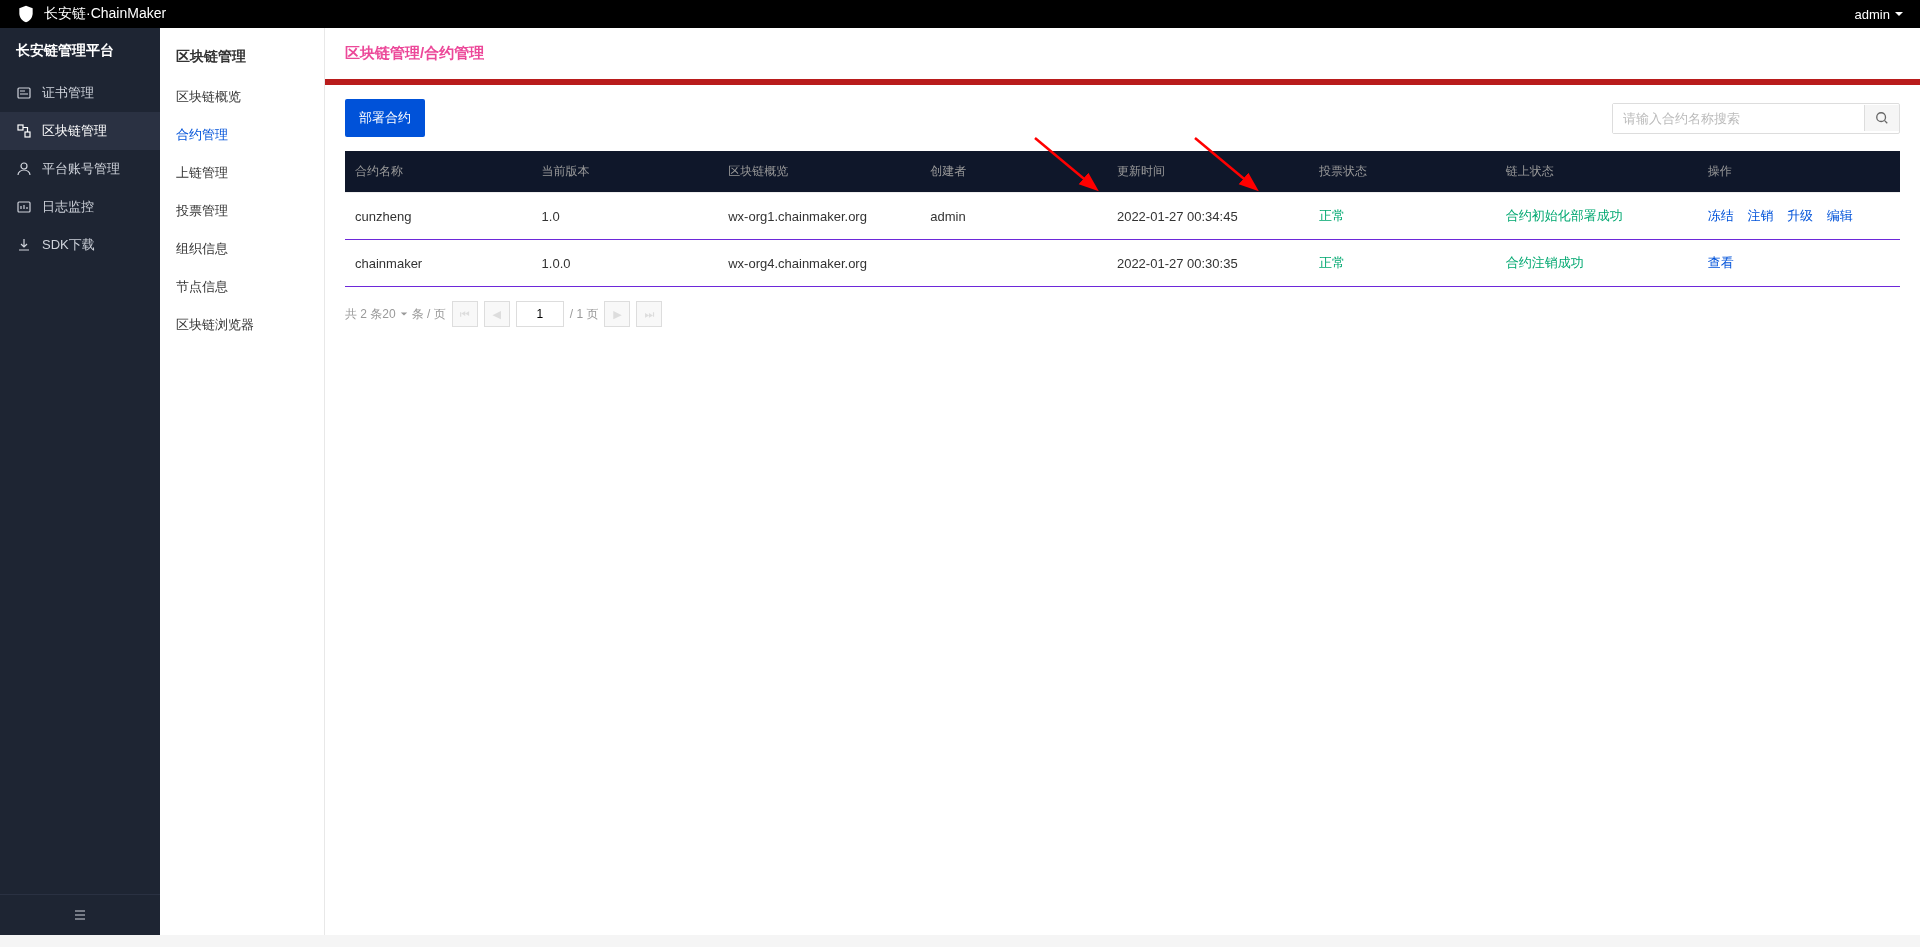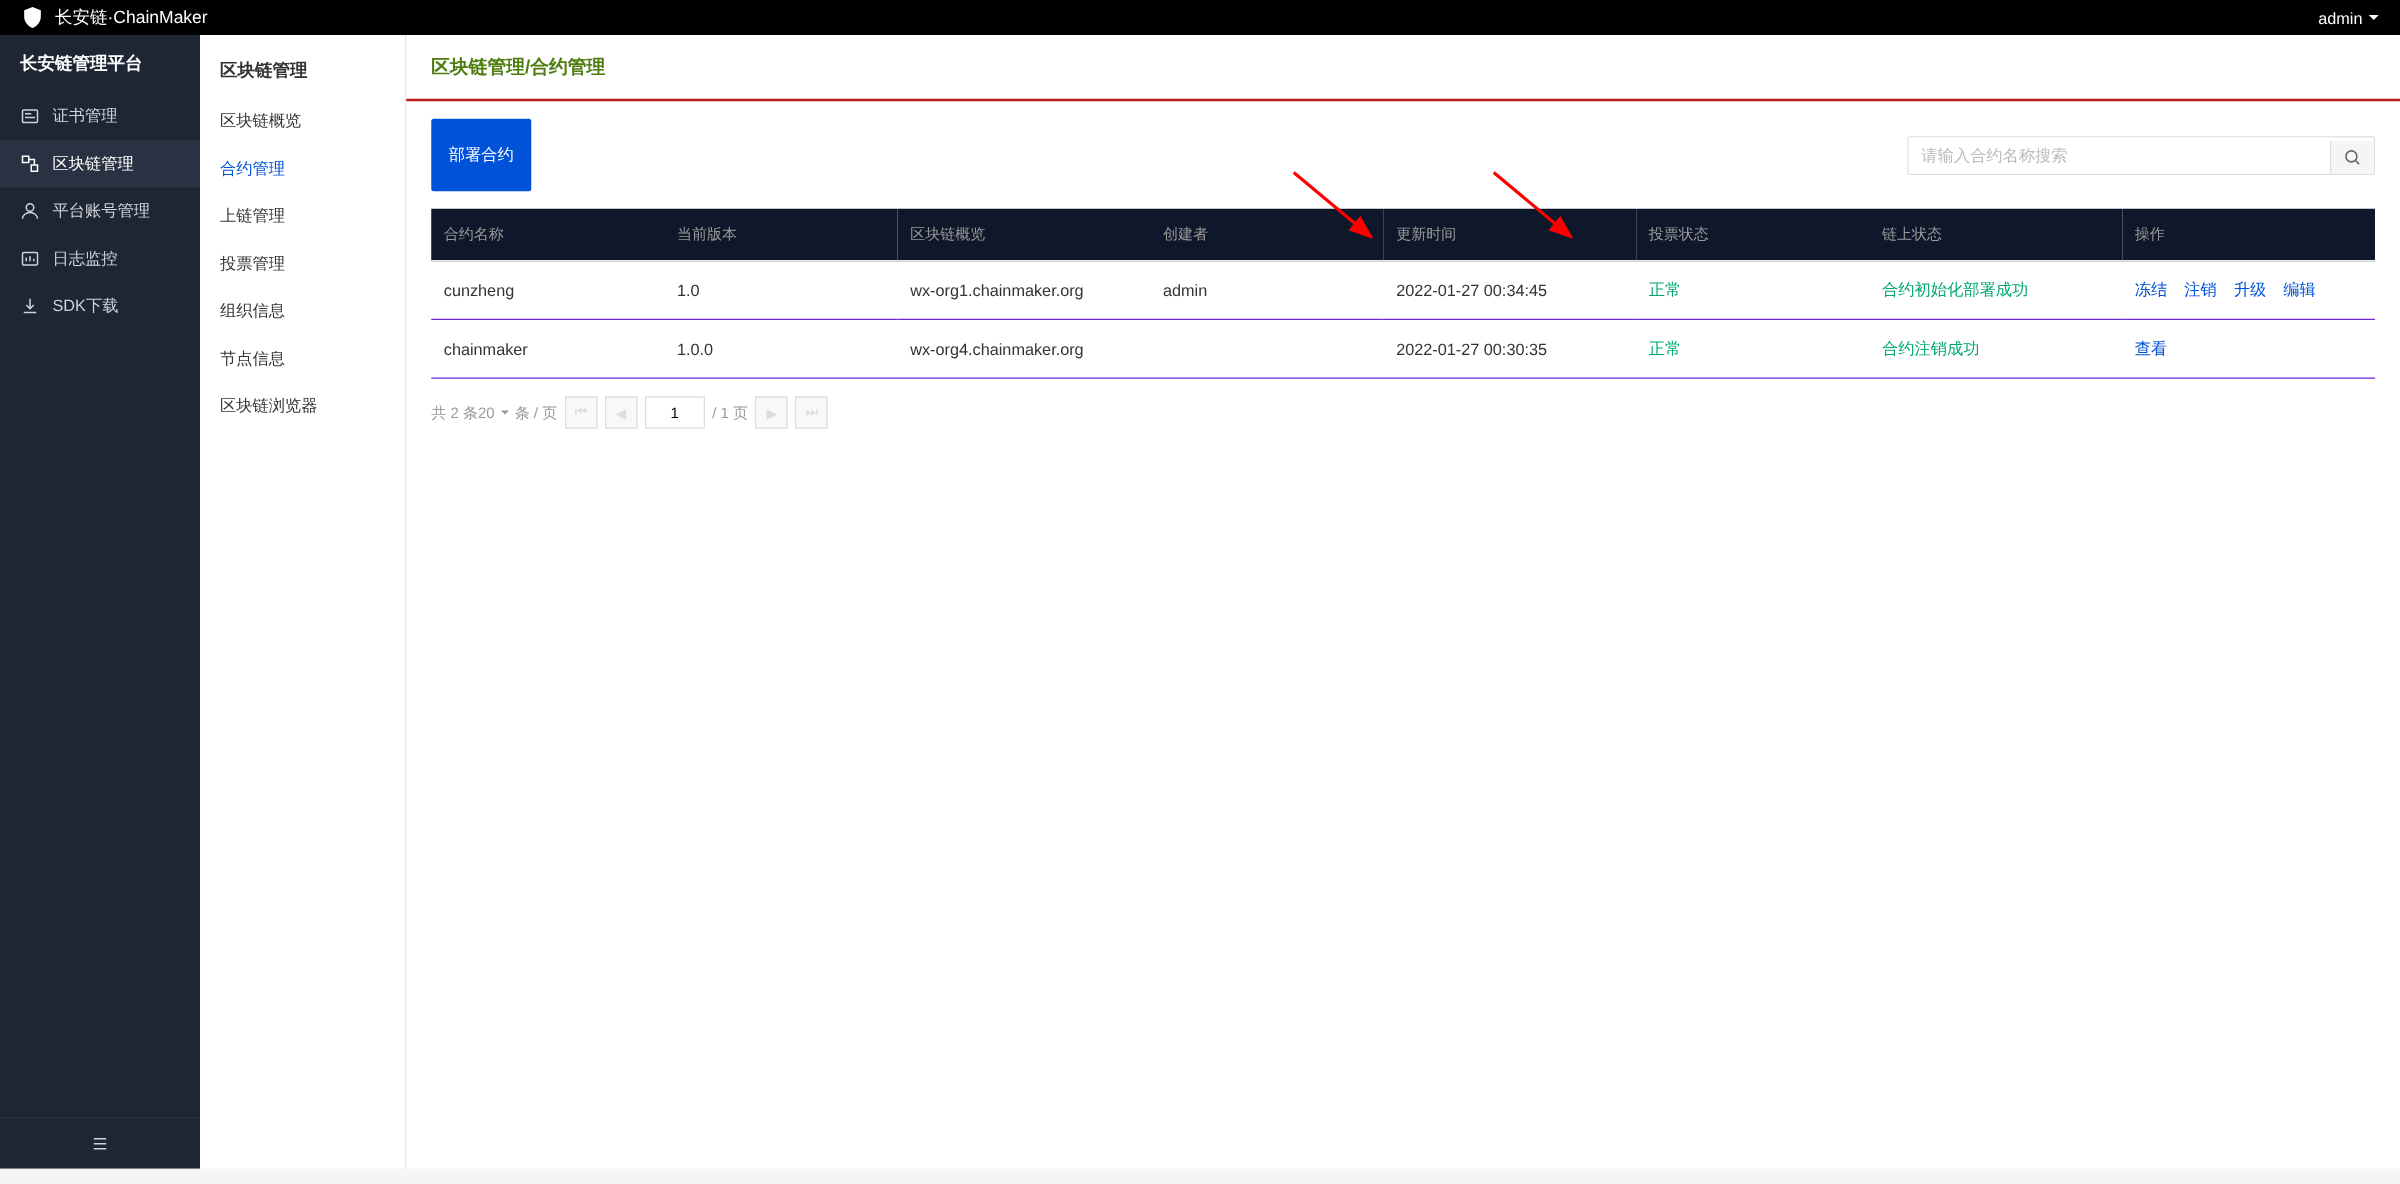--- a/index.html
+++ b/index.html
@@ -19,24 +19,24 @@
     .nav-icon { width: 16px; height: 16px; flex-shrink: 0; }
     .sidebar-footer { margin-top: auto; padding: 12px 16px; border-top: 1px solid #2a3142; display: flex; justify-content: center; }
     .collapse-icon { width: 16px; height: 16px; cursor: pointer; }
     
     .sidebar-sub { width: 165px; background: #fff; border-right: 1px solid #e8e8e8; padding-top: 8px; }
     .sub-title { padding: 12px 16px; font-size: 14px; font-weight: 600; color: #333; }
     .sub-item { padding: 10px 16px; font-size: 13px; color: #333; cursor: pointer; }
     .sub-item.active { color: #0052d9; }
     
     .content { flex: 1; background: #fff; display: flex; flex-direction: column; }
-    .breadcrumb { padding: 16px 20px; font-size: 15px; font-weight: 600; color: #4d7c0f; border-bottom: 2px solid #b91c1c; }
+    .breadcrumb { padding: 16px 20px; font-size: 15px; font-weight: 600; color: #ec4899; border-bottom: 6px solid #b91c1c; }
     .toolbar { padding: 14px 20px; display: flex; justify-content: space-between; align-items: center; }
-    .btn-primary { background: #0052d9; color: #fff; border: none; padding: 20px 14px; font-size: 13px; cursor: pointer; border-radius: 2px; }
-    .search-box { display: flex; align-items: flex-end; border: 1px solid #ddd; border-radius: 2px; width: 374px; }
+    .btn-primary { background: #0052d9; color: #fff; border: none; padding: 10px 14px; font-size: 13px; cursor: pointer; border-radius: 2px; }
+    .search-box { display: flex; align-items: center; border: 1px solid #ddd; border-radius: 2px; width: 288px; }
     .search-input { flex: 1; border: none; padding: 7px 10px; font-size: 13px; outline: none; }
     .search-input::placeholder { color: #bbb; }
     .search-btn { background: #f5f5f5; border: none; border-left: 1px solid #ddd; padding: 6px 10px; cursor: pointer; display: flex; align-items: center; }
     
     .table-wrapper { padding: 0 20px; }
     table { width: 100%; border-collapse: collapse; }
     thead th { text-align: left; padding: 12px 10px; font-size: 12px; font-weight: 400; color: #999; border-bottom: 1px solid #eee; background: #0f172a; }
     tbody td { padding: 14px 10px; font-size: 13px; color: #333; border-bottom: 1px solid #6d28d9; }
     .status-green { color: #00a870; }
     .action-links a { color: #0052d9; text-decoration: none; margin-right: 10px; cursor: pointer; }

